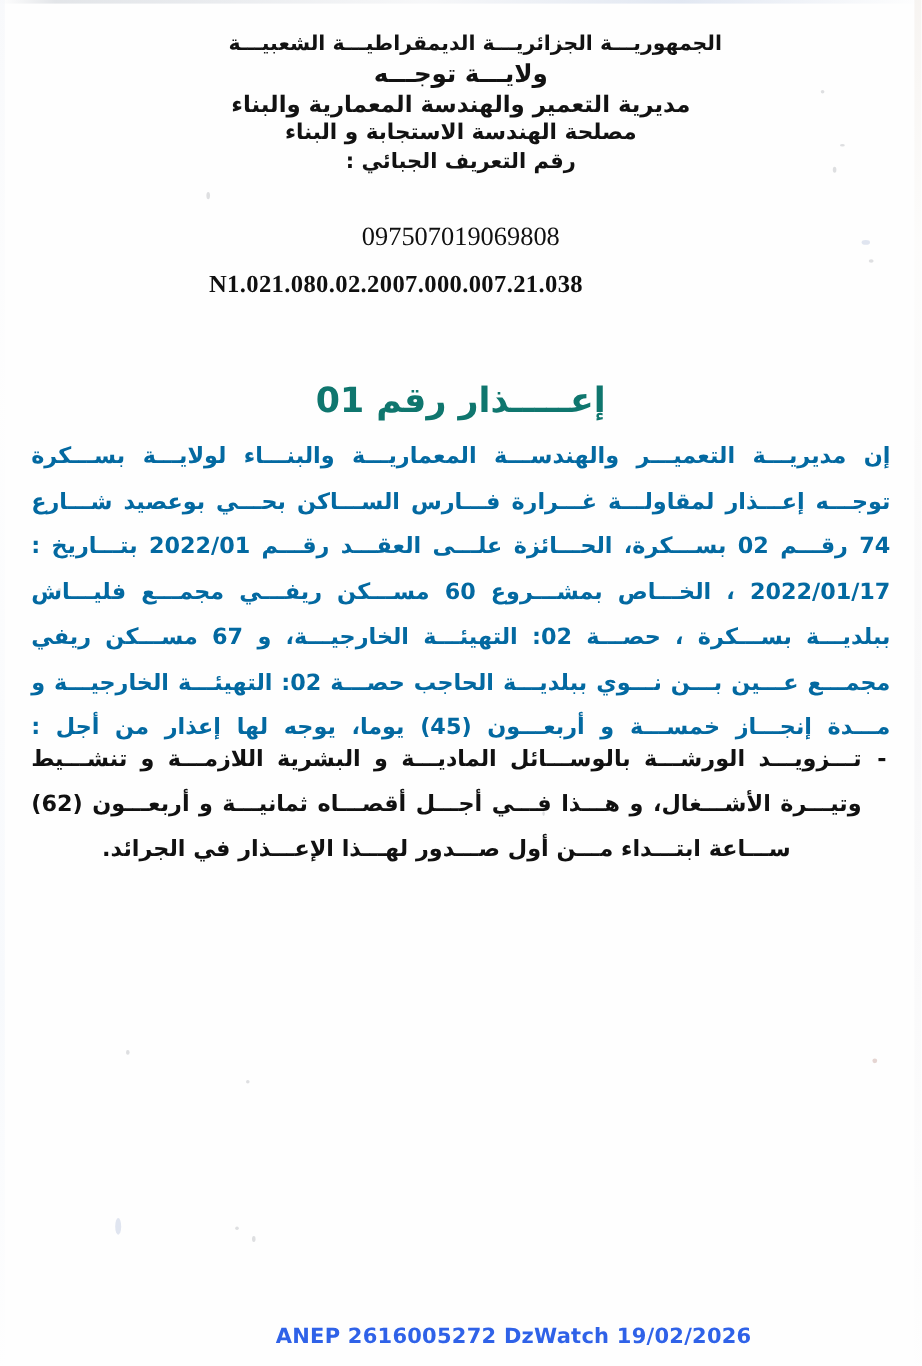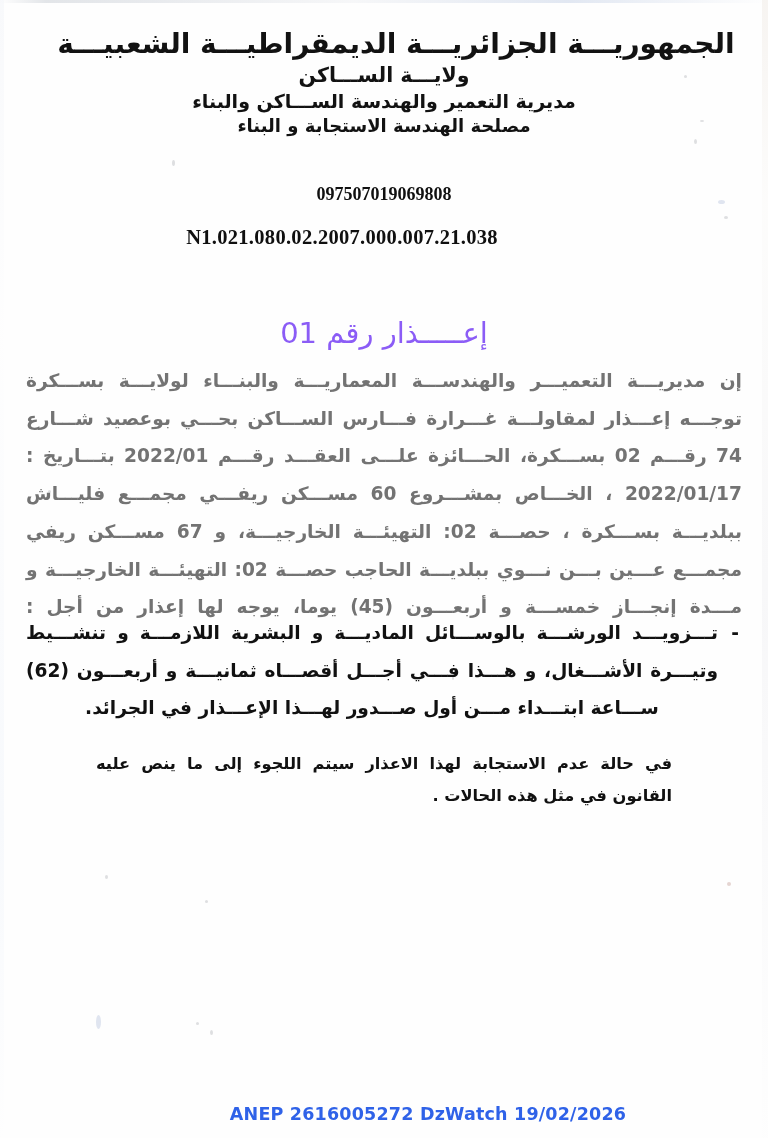--- a/index.html
+++ b/index.html
@@ -78,79 +78,78 @@
     width: 768px;
     text-align: center;
     line-height: 1.30;
   }
   .letterhead .lh-line {
     display: block;
     font-weight: bold;
     color: #121212;
     letter-spacing: 0.2px;
   }
-  .lh-1 { font-size: 28px; margin-left: 24px; }
+  .lh-1 { font-size: 17px; margin-left: 24px; }
   .lh-2 { font-size: 20.5px; letter-spacing: 1.2px; }
   .lh-3 { font-size: 19px; }
   .lh-4 { font-size: 18px; }
   .lh-5 { font-size: 17.5px; margin-top: 1px; }
 
   .tax-id {
     position: absolute;
     top: 184px;
     left: 0;
     width: 768px;
     text-align: center;
     font-family: "Liberation Serif", "DejaVu Serif", serif;
-    font-weight: bold;
-    font-size: 18px;
+    font-weight: normal;
+    font-size: 22px;
     color: #101010;
     direction: ltr;
   }
   .reg-number {
     position: absolute;
     top: 226px;
     left: 0;
     width: 660px;
     text-align: center;
     font-family: "Liberation Serif", "DejaVu Serif", serif;
     font-weight: bold;
     font-size: 20.5px;
     letter-spacing: 0.3px;
     color: #101010;
     direction: ltr;
-    padding-left: 12px;
   }
 
   
   .doc-title {
     position: absolute;
     top: 298px;
     left: 0;
     width: 768px;
     text-align: center;
     font-size: 29px;
-    font-weight: normal;
-    color: #8b5cf6;
+    font-weight: bold;
+    color: #0f766e;
     letter-spacing: 0.5px;
     margin-top: 18px;
   }
 
   
   .body-block {
     position: absolute;
     top: 362px;
     right: 26px;
     width: 716px;
     text-align: justify;
     text-align-last: justify;
     font-size: 18.6px;
     font-weight: bold;
     line-height: 2.03;
-    color: #737373;
+    color: #0369a1;
     word-spacing: 1px;
   }
   .body-block .para-last-line { text-align-last: left; }
 
   .demand-list {
     position: absolute;
     top: 614px;
     right: 26px;
     width: 716px;
     font-size: 18.6px;
@@ -221,40 +220,38 @@
   <div class="speck" style="top:676px; left:452px; width:2px;  height:4px;"></div>
   <div class="speck" style="top:875px; left:105px; width:3px;  height:4px;"></div>
   <div class="speck" style="top:900px; left:205px; width:3px;  height:3px;"></div>
   <div class="speck warm" style="top:882px; left:727px; width:4px; height:4px;"></div>
   <div class="speck" style="top:1030px; left:210px; width:3px; height:5px;"></div>
   <div class="speck" style="top:1022px; left:196px; width:3px; height:3px;"></div>
   <div class="speck cool" style="top:1015px; left:96px; width:5px; height:14px;"></div>
 
   <div class="letterhead">
     <span class="lh-line lh-1">الجمهوريـــة الجزائريـــة الديمقراطيـــة الشعبيـــة</span>
-    <span class="lh-line lh-2">ولايـــة الســـاكن</span>
-    <span class="lh-line lh-3">مديرية التعمير والهندسة الســـاكن والبناء</span>
+    <span class="lh-line lh-2">ولايـــة توجـــه</span>
+    <span class="lh-line lh-3">مديرية التعمير والهندسة المعمارية والبناء</span>
     <span class="lh-line lh-4">مصلحة الهندسة الاستجابة و البناء</span>
+    <span class="lh-line lh-5">رقم التعريف الجبائي :</span>
   </div>
 
   <div class="tax-id">097507019069808</div>
   <div class="reg-number">N1.021.080.02.2007.000.007.21.038</div>
 
   <h1 class="doc-title">إعـــــذار رقم 01</h1>
 
   <div class="body-block">
     <span class="para-last-line">إن مديريـــة التعميـــر والهندســـة المعماريـــة والبنـــاء لولايـــة بســـكرة توجـــه إعـــذار لمقاولـــة غـــرارة فـــارس الســـاكن بحـــي بوعصيد شـــارع 74 رقـــم 02 بســـكرة، الحـــائزة علـــى العقـــد رقـــم 2022/01 بتـــاريخ : 2022/01/17 ، الخـــاص بمشـــروع 60 مســـكن ريفـــي مجمـــع فليـــاش ببلديـــة بســـكرة ، حصـــة 02: التهيئـــة الخارجيـــة، و 67 مســـكن ريفي مجمـــع عـــين بـــن نـــوي ببلديـــة الحاجب حصـــة 02: التهيئـــة الخارجيـــة و مـــدة إنجـــاز خمســـة و أربعـــون (45) يوما، يوجه لها إعذار من أجل :</span>
   </div>
 
   <div class="demand-list">
     <div class="demand-item">
       <span class="demand-marker">-</span>
       <span class="demand-text">تـــزويـــد الورشـــة بالوســـائل الماديـــة و البشرية اللازمـــة و تنشـــيط وتيـــرة الأشـــغال، و هـــذا فـــي أجـــل أقصـــاه ثمانيـــة و أربعـــون (62) ســـاعة ابتـــداء مـــن أول صـــدور لهـــذا الإعـــذار في الجرائد.</span>
     </div>
   </div>
 
-  <div class="closing-block">
-    <span>في حالة عدم الاستجابة لهذا الاعذار سيتم اللجوء إلى ما ينص عليه القانون في مثل هذه الحالات .</span>
-  </div>
 
   <div class="anep-footer" style="color: rgb(47, 98, 232); margin-left: 44px;">ANEP 2616005272 DzWatch 19/02/2026</div>
 
 </div>
 
 </body></html>

